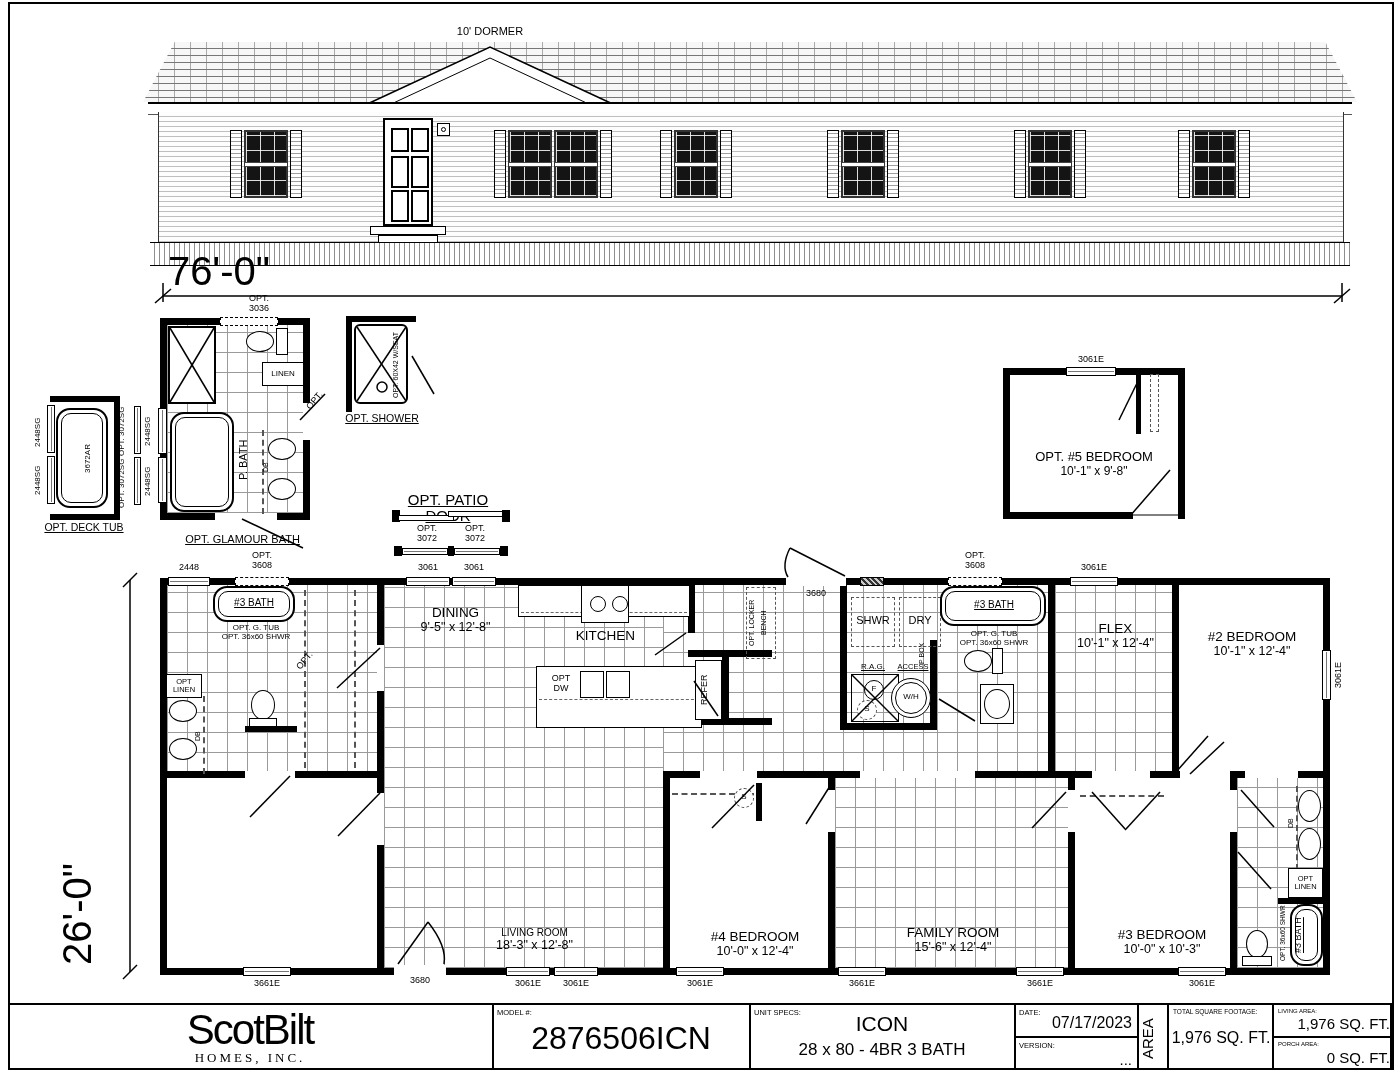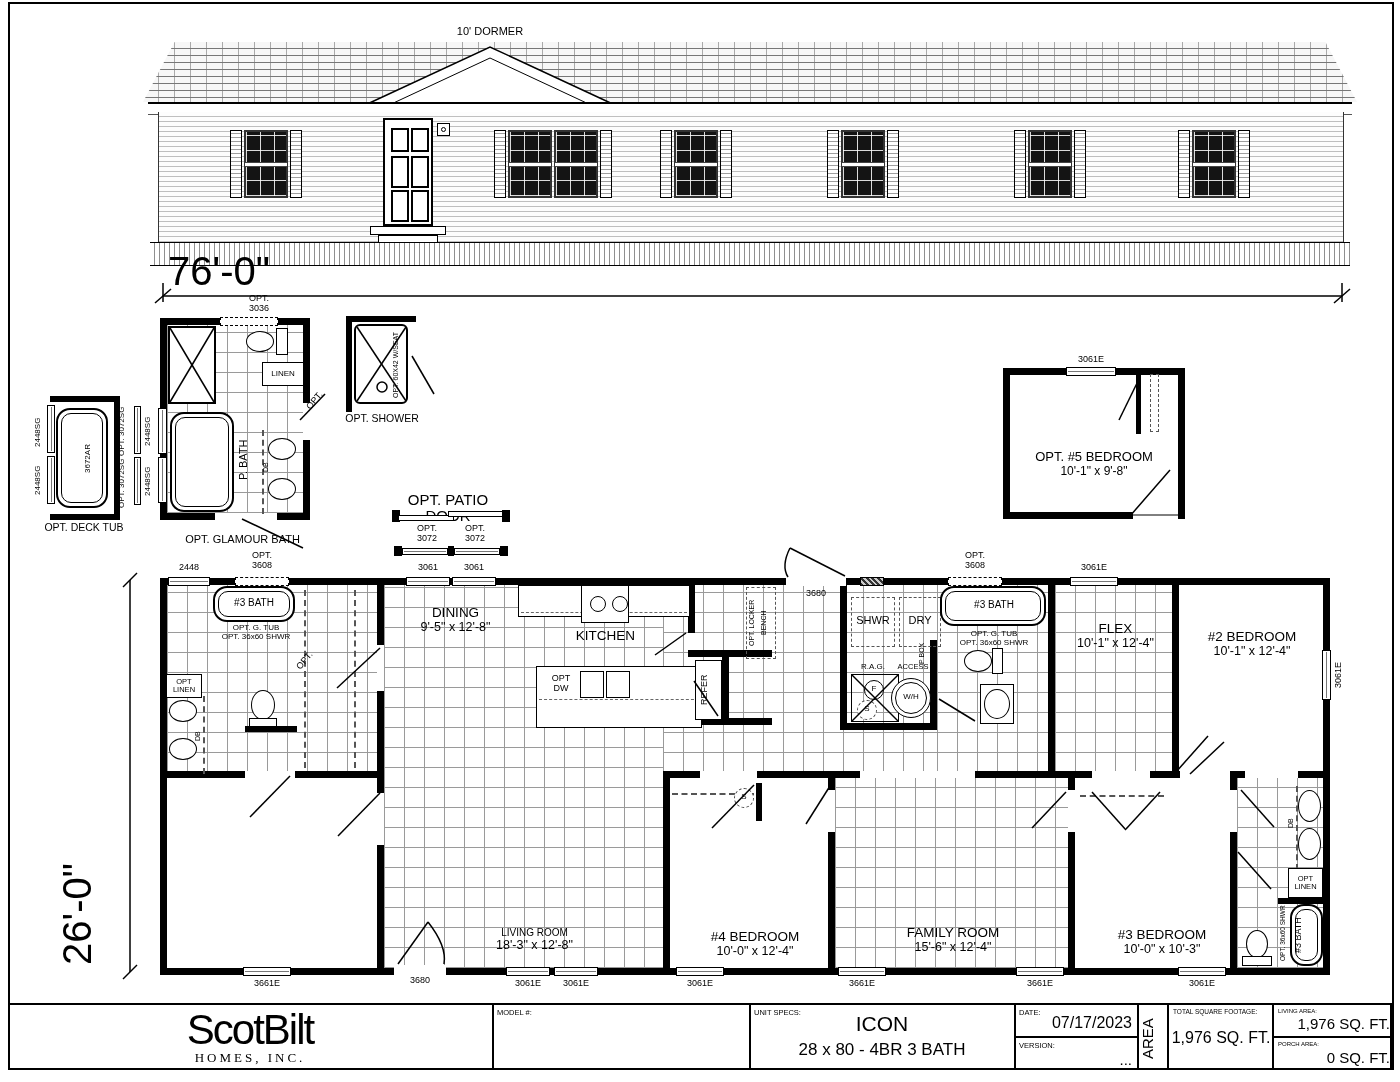--- a/index.html
+++ b/index.html
@@ -2,21 +2,21 @@
 <html><head>
 <meta charset="utf-8">
 <style>
   html,body{margin:0;padding:0;background:#e8e8e8;}
   .sheet{position:relative;width:1400px;height:1082px;background:#fff;overflow:hidden;
          font-family:"Liberation Sans",sans-serif;color:#000;}
   .abs{position:absolute;}
   .wall{position:absolute;background:#000;}
   .gap{position:absolute;background:#fff;}
   .t{position:absolute;line-height:1.08;text-align:center;white-space:normal;}
-  .u{}
+  .u{text-decoration:underline;}
   .vtext{writing-mode:vertical-rl;transform:rotate(180deg);}
   .grid{position:absolute;background-color:#fff;
         background-image:repeating-linear-gradient(0deg,#9a9a9a 0 1px,transparent 1px 20px),
                          repeating-linear-gradient(90deg,#9a9a9a 0 1px,transparent 1px 20px);}
   .win{position:absolute;background:#fff;border:1px solid #000;box-sizing:border-box;}
   .win:after{content:"";position:absolute;left:1px;right:1px;top:45%;height:1px;background:#777;}
   .winv{position:absolute;background:#fff;border:1px solid #000;box-sizing:border-box;}
   .winv:after{content:"";position:absolute;top:1px;bottom:1px;left:45%;width:1px;background:#777;}
   .dwin{position:absolute;background:#fff;border:1px dashed #000;box-sizing:border-box;}
   .box{position:absolute;border:1.5px solid #000;box-sizing:border-box;background:#fff;}
@@ -461,20 +461,21 @@
     <div class="tbdiv" style="left:1127px;top:0;width:2px;height:100%"></div>
     <div class="tbdiv" style="left:1157px;top:0;width:2px;height:100%"></div>
     <div class="tbdiv" style="left:1262px;top:0;width:2px;height:100%"></div>
     <div class="tbdiv" style="left:1004px;top:31px;width:123px;height:2px"></div>
     <div class="tbdiv" style="left:1262px;top:31px;width:122px;height:2px"></div>
 
     <div class="t" style="left:90px;top:2px;width:300px;font-size:42px;font-weight:normal;letter-spacing:-2px">ScotBilt</div>
     <div class="t" style="left:90px;top:46px;width:300px;font-size:13px;letter-spacing:3px;font-family:'Liberation Serif',serif">HOMES, INC.</div>
 
     <div class="tlabel" style="left:487px;top:3px">MODEL #:</div>
+    <div class="t" style="left:486px;top:16px;width:250px;font-size:32px">2876506ICN</div>
 
     <div class="tlabel" style="left:744px;top:3px">UNIT SPECS:</div>
     <div class="t" style="left:742px;top:8px;width:260px;font-size:21px">ICON</div>
     <div class="t" style="left:742px;top:36px;width:260px;font-size:17px">28 x 80 - 4BR 3 BATH</div>
 
     <div class="tlabel" style="left:1009px;top:3px">DATE:</div>
     <div class="t" style="left:1008px;top:9px;width:114px;font-size:16px;text-align:right">07/17/2023</div>
     <div class="tlabel" style="left:1009px;top:36px">VERSION:</div>
     <div class="t" style="left:1008px;top:47px;width:114px;font-size:15px;text-align:right">...</div>
 

